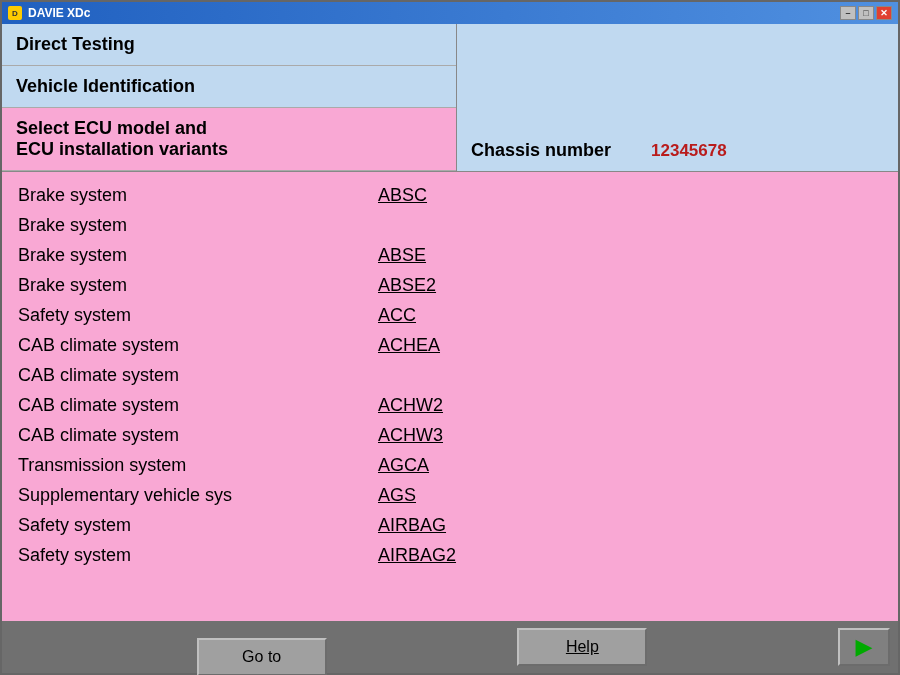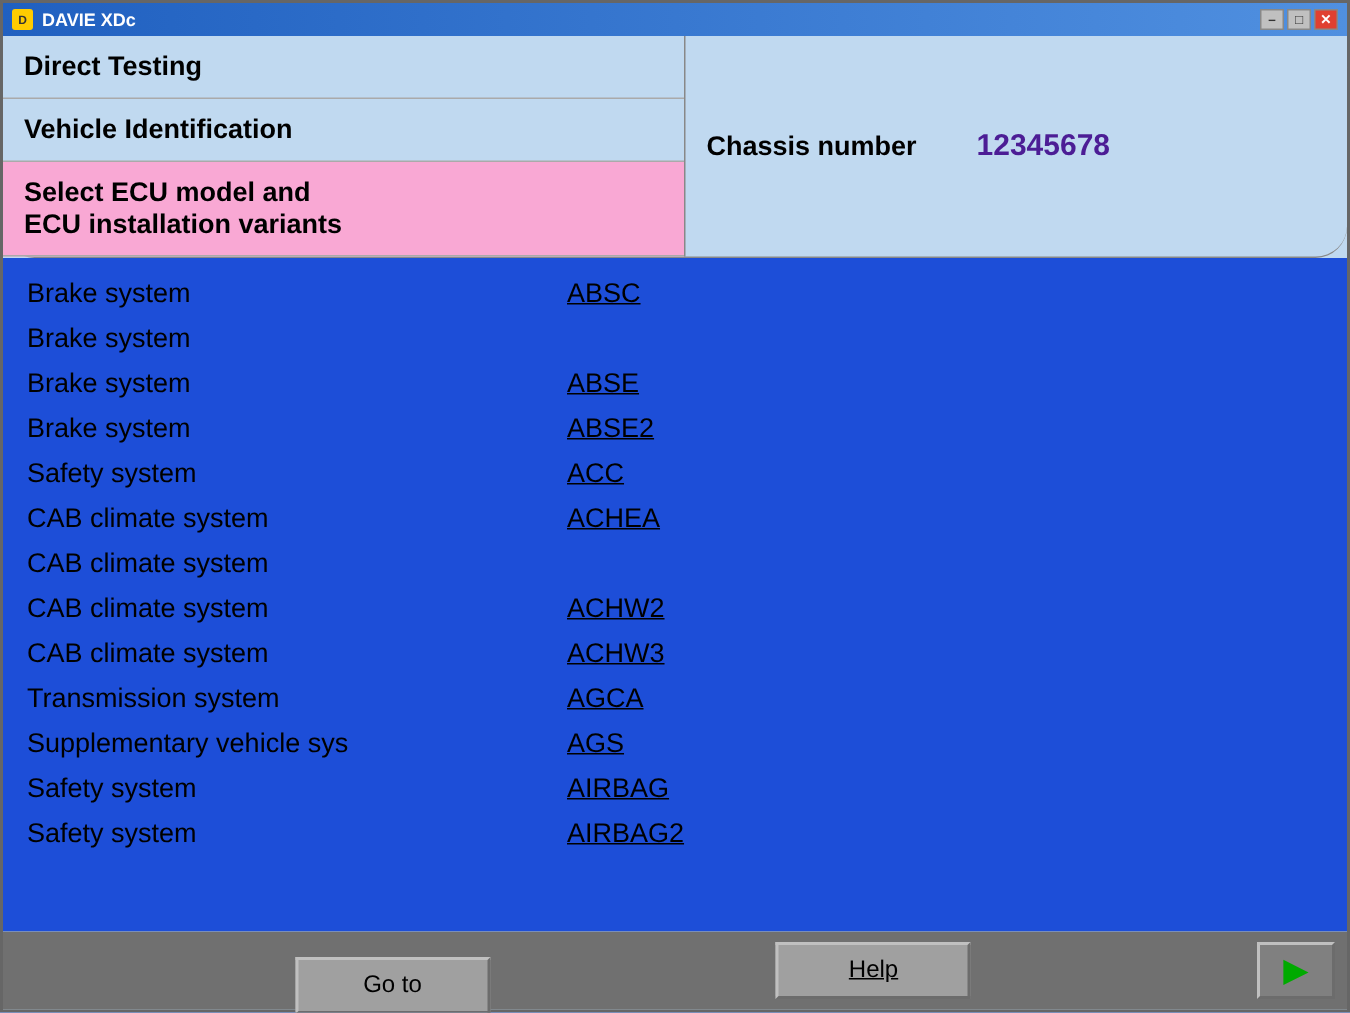--- a/index.html
+++ b/index.html
@@ -76,21 +76,20 @@
       background: #e04030;
       color: white;
     }
 
     
     .header-section {
       display: flex;
       flex-shrink: 0;
       background: #c0d9f0;
       border-bottom: 1px solid #888;
-      border-radius: 21px;
     }
 
     .header-left {
       width: 455px;
       border-right: 1px solid #888;
       display: flex;
       flex-direction: column;
     }
 
     .header-cell {
@@ -107,49 +106,49 @@
     }
 
     .header-cell.selected span {
       color: #000;
     }
 
     .header-right {
       flex: 1;
       padding: 10px 14px;
       display: flex;
-      align-items: center;
+      align-items: flex-end;
       gap: 40px;
     }
 
     .chassis-label {
       font-size: 18px;
       font-weight: bold;
       color: #000;
     }
 
     .chassis-value {
-      font-size: 20px;
-      font-weight: bold;
-      color: #4c1d95;
+      font-size: 17px;
+      font-weight: bold;
+      color: #b91c1c;
     }
 
     
     .main-area {
       flex: 1;
       display: flex;
       flex-direction: column;
       overflow: hidden;
     }
 
     .list-container {
       flex: 1;
       display: flex;
       overflow: hidden;
-      background: #1d4ed8;
+      background: #f9a8d4;
       position: relative;
     }
 
     .list-content {
       flex: 1;
       overflow-y: scroll;
       padding: 8px 16px;
     }
 
     .list-content::-webkit-scrollbar {

